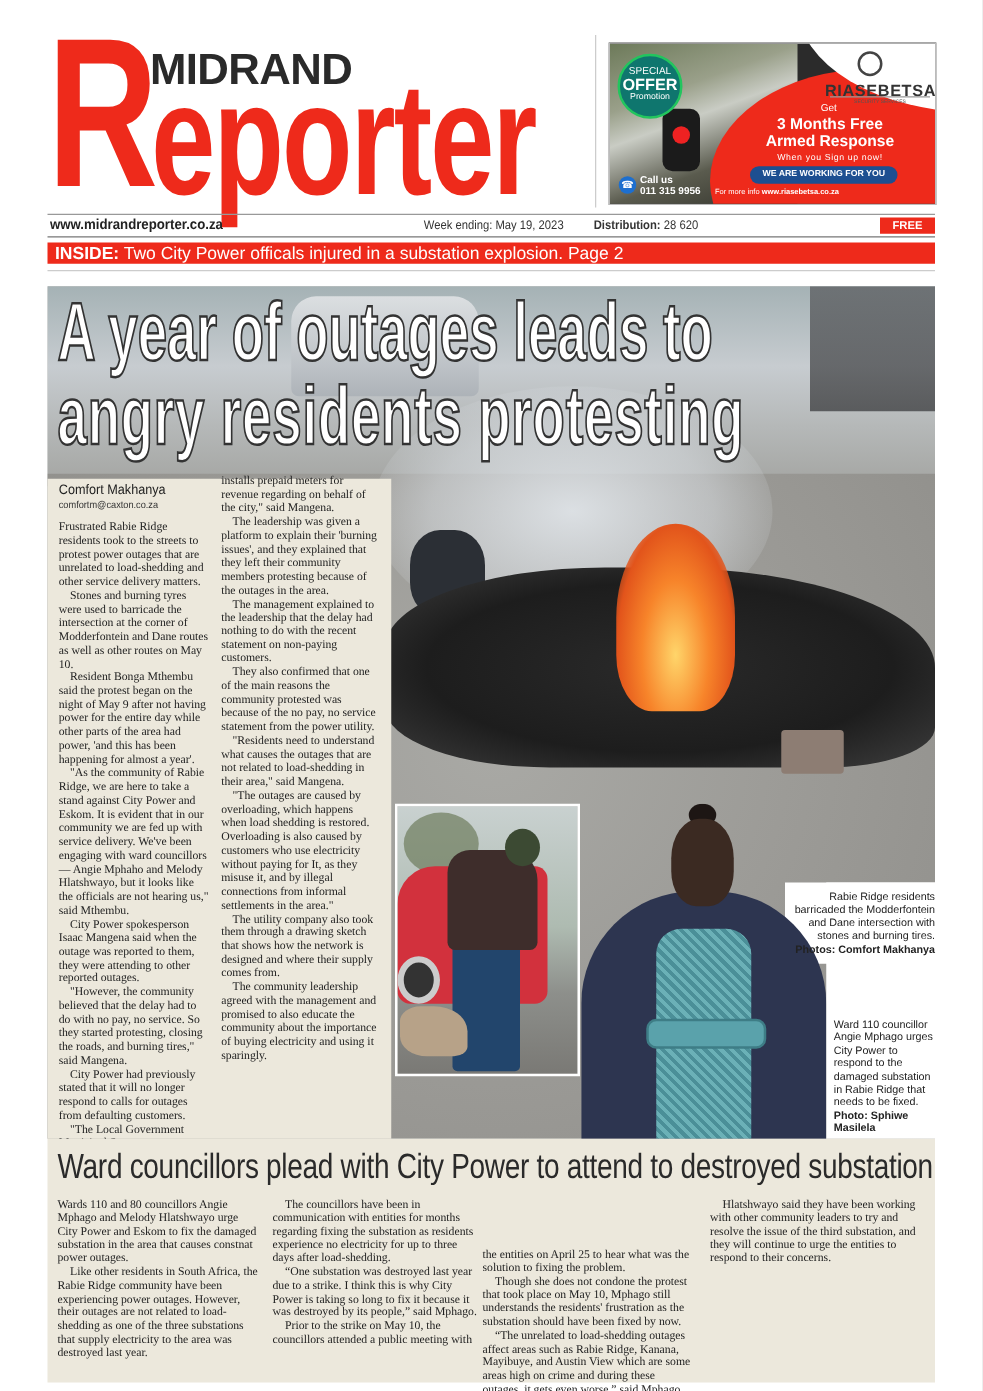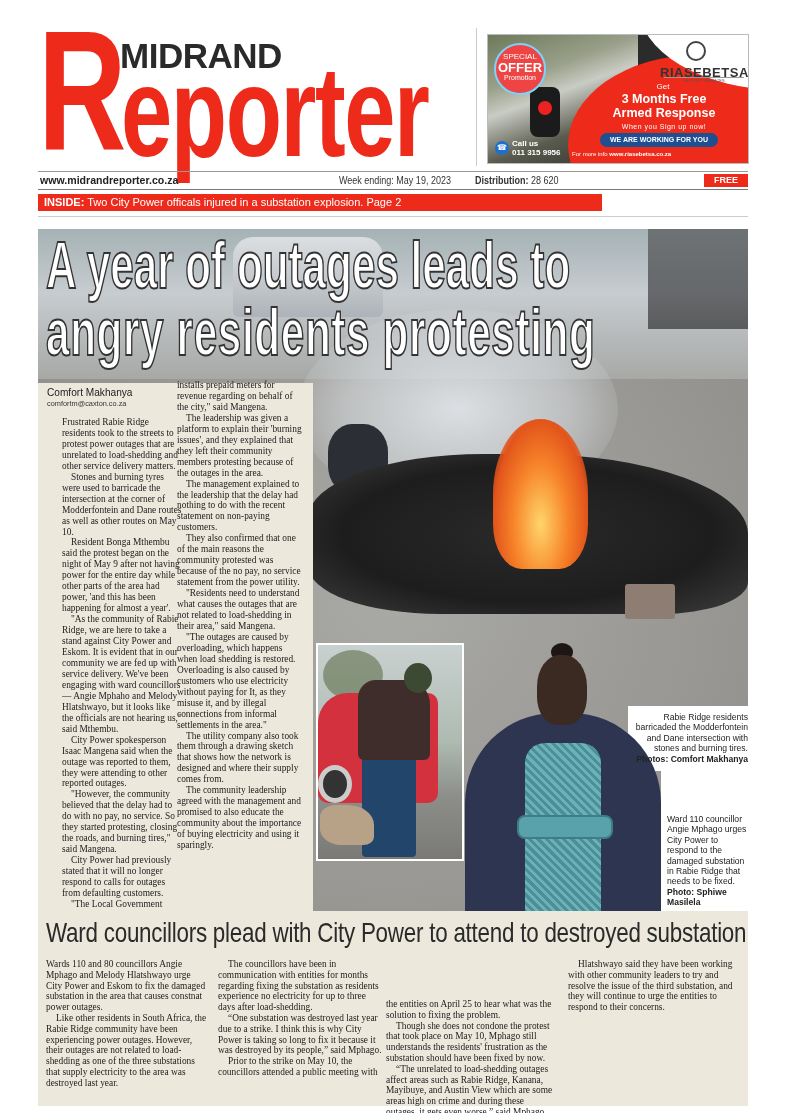--- a/index.html
+++ b/index.html
@@ -11,21 +11,21 @@
   .mast-midrand { position: absolute; left: 82px; top: 8px; font-family: "Liberation Sans", sans-serif; font-weight: bold; font-size: 35px; color: #2a2a2a; letter-spacing: -0.5px; }
   .mast-r { position: absolute; left: 0px; top: -22px; font-family: "Liberation Sans", sans-serif; font-weight: bold; font-size: 170px; color: #ee2a1b; transform: scaleX(0.72); transform-origin: left top; line-height: 1; }
   .mast-eporter { position: absolute; left: 83px; top: 20px; font-family: "Liberation Sans", sans-serif; font-weight: bold; font-size: 128px; color: #ee2a1b; transform: scaleX(0.72); transform-origin: left top; letter-spacing: -2px; line-height: 1; }
   .mast-divider { position: absolute; left: 476px; top: 28px; width: 1px; height: 138px; background: #ccc; }
 
   
   .ad { position: absolute; left: 487px; top: 34px; width: 262px; height: 130px; overflow: hidden; background: #2b2b2b; border: 1px solid #bbb; }
   .ad-photo { position: absolute; left: 0; top: 0; width: 150px; height: 130px; background: linear-gradient(160deg, #6d7a5a 0%, #9aa08a 30%, #c9ccc4 45%, #5a5b4e 70%, #2e2e28 100%); }
   .ad-redshape { position: absolute; left: 80px; top: 20px; width: 260px; height: 180px; border-radius: 50% 0 0 50%; background: #ee2a1b; }
   .ad-whiteshape { position: absolute; left: 150px; top: -40px; width: 160px; height: 95px; border-radius: 0 0 0 90%; background: #fff; }
-  .ad-special { position: absolute; left: 6px; top: 8px; width: 52px; height: 52px; border-radius: 50%; background: #ef4444; border: 2px solid #7dd3fc; color: #fff; font-family: "Liberation Sans", sans-serif; text-align: center; padding-top: 8px; line-height: 1; }
+  .ad-special { position: absolute; left: 6px; top: 8px; width: 52px; height: 52px; border-radius: 50%; background: #0f766e; border: 2px solid #22c55e; color: #fff; font-family: "Liberation Sans", sans-serif; text-align: center; padding-top: 8px; line-height: 1; }
   .ad-special .s1 { font-size: 8px; display: block; }
   .ad-special .s2 { font-size: 13px; font-weight: bold; display: block; }
   .ad-special .s3 { font-size: 7px; display: block; }
   .ad-remote { position: absolute; left: 42px; top: 52px; width: 30px; height: 50px; border-radius: 8px; background: #1b1b1b; }
   .ad-remote-btn { position: absolute; left: 50px; top: 66px; width: 14px; height: 14px; border-radius: 50%; background: #e22; }
   .ad-logo { position: absolute; left: 198px; top: 6px; width: 20px; height: 20px; border: 2px solid #444; border-radius: 50%; }
   .ad-brand { position: absolute; left: 172px; top: 30px; width: 88px; text-align: left; font-family: "Liberation Sans", sans-serif; font-size: 13px; font-weight: bold; color: #333; letter-spacing: 0.5px; }
   .ad-brand-sub { position: absolute; left: 176px; top: 42px; width: 80px; text-align: center; font-family: "Liberation Sans", sans-serif; font-size: 4px; color: #555; border-top: 1px solid #999; }
   .ad-get { position: absolute; left: 100px; top: 47px; width: 150px; text-align: center; font-family: "Liberation Sans", sans-serif; font-size: 8px; color: #fff; }
   .ad-headline { position: absolute; left: 94px; top: 57px; width: 164px; text-align: center; font-family: "Liberation Sans", sans-serif; font-size: 12.5px; font-weight: bold; color: #fff; line-height: 1.12; }
@@ -38,21 +38,21 @@
 
   
   .infobar { position: absolute; left: 38px; top: 171px; width: 710px; height: 16px; border-top: 1px solid #999; font-family: "Liberation Sans", sans-serif; }
   .info-url { position: absolute; left: 2px; top: 2px; font-size: 11.5px; font-weight: bold; color: #222; transform: scaleX(0.92); transform-origin: left; }
   .info-week { position: absolute; left: 301px; top: 3px; font-size: 10px; color: #333; transform: scaleX(0.9); transform-origin: left; }
   .info-dist { position: absolute; left: 437px; top: 3px; font-size: 10px; color: #333; transform: scaleX(0.9); transform-origin: left; }
   .info-dist b { font-weight: bold; }
   .info-free { position: absolute; left: 666px; top: 2px; width: 44px; height: 13px; background: #ee2a1b; color: #fff; font-size: 9px; font-weight: bold; text-align: center; line-height: 13px; }
   .infobar-line { position: absolute; left: 38px; top: 189px; width: 710px; height: 1px; background: #777; }
 
-  .inside { position: absolute; left: 38px; top: 194px; width: 564px; height: 17px; background: #ee2a1b; color: #fff; font-family: "Liberation Sans", sans-serif; font-size: 11px; line-height: 17px; padding-left: 6px; }
+  .inside { position: absolute; left: 38px; top: 194px; width: 710px; height: 17px; background: #ee2a1b; color: #fff; font-family: "Liberation Sans", sans-serif; font-size: 14px; line-height: 17px; padding-left: 6px; }
   .inside b { font-weight: bold; }
   .inside-line { position: absolute; left: 38px; top: 216px; width: 710px; height: 1px; background: #ccc; }
 
   
   .hero { position: absolute; left: 38px; top: 229px; width: 710px; height: 682px; overflow: hidden; background: #b4b6b4; }
   .hero-bgtop { position: absolute; left: 0; top: 0; width: 710px; height: 160px; background: linear-gradient(180deg, #a5b2b5 0%, #c7ccd0 40%, #b5b8b8 70%, #a4a5a2 100%); }
   .hero-car1 { position: absolute; left: 195px; top: 8px; width: 150px; height: 80px; border-radius: 20px 20px 6px 6px; background: linear-gradient(180deg, #e4e6e8, #aab0b6); opacity: 0.85; }
   .hero-car2 { position: absolute; left: 610px; top: 0px; width: 100px; height: 100px; background: linear-gradient(180deg, #5b5d60, #3a3b3d); opacity: 0.75; }
   .hero-road { position: absolute; left: 0; top: 150px; width: 710px; height: 532px; background: radial-gradient(circle at 50% 40%, #a9a9a5 0%, #9c9b97 50%, #8f8e8a 100%); }
   .hero-smoke { position: absolute; left: 260px; top: 80px; width: 320px; height: 200px; border-radius: 50%; background: radial-gradient(ellipse, rgba(230,235,240,0.85) 0%, rgba(220,225,230,0.5) 50%, rgba(200,205,210,0) 80%); }
@@ -68,21 +68,21 @@
 
   
   .article-panel { position: absolute; left: 38px; top: 383px; width: 275px; height: 528px; background: #ece8dc; }
   .byline { position: absolute; left: 47px; top: 386px; font-family: "Liberation Sans", sans-serif; }
   .byline-name { font-size: 11px; color: #222; transform: scaleX(0.92); transform-origin: left; display: block; }
   .byline-email { font-size: 8px; color: #333; display: block; margin-top: 1px; transform: scaleX(0.92); transform-origin: left; }
 
   .col { position: absolute; font-size: 9.4px; line-height: 10.95px; color: #222; }
   .col p { text-indent: 9px; }
   .col p.first { text-indent: 0; }
-  .col1 { left: 62px; top: 417px; width: 121px; }
+  .col1 { left: 47px; top: 417px; width: 121px; }
   .col2 { left: 177px; top: 380px; width: 128px; }
 
   
   .photo-man { position: absolute; left: 316px; top: 643px; width: 148px; height: 218px; overflow: hidden; background: linear-gradient(180deg, #c9d1d0 0%, #aebbb1 45%, #8d8f8b 70%, #7a7975 100%); border: 2px solid #fff; }
   .pm-tree { position: absolute; left: 5px; top: 5px; width: 60px; height: 50px; border-radius: 50%; background: #6d7c5d; opacity: 0.7; }
   .pm-car { position: absolute; left: 0px; top: 48px; width: 120px; height: 110px; border-radius: 30px 10px 10px 10px; background: #d2313d; }
   .pm-wheel { position: absolute; left: 0px; top: 120px; width: 34px; height: 38px; border-radius: 50%; background: #333; border: 5px solid #ccc; }
   .pm-body { position: absolute; left: 40px; top: 35px; width: 72px; height: 80px; border-radius: 18px 24px 6px 6px; background: #3e2d2b; }
   .pm-head { position: absolute; left: 86px; top: 18px; width: 28px; height: 30px; border-radius: 50%; background: #3c4a33; }
   .pm-legs { position: absolute; left: 44px; top: 104px; width: 54px; height: 108px; background: #22456c; border-radius: 4px; }

